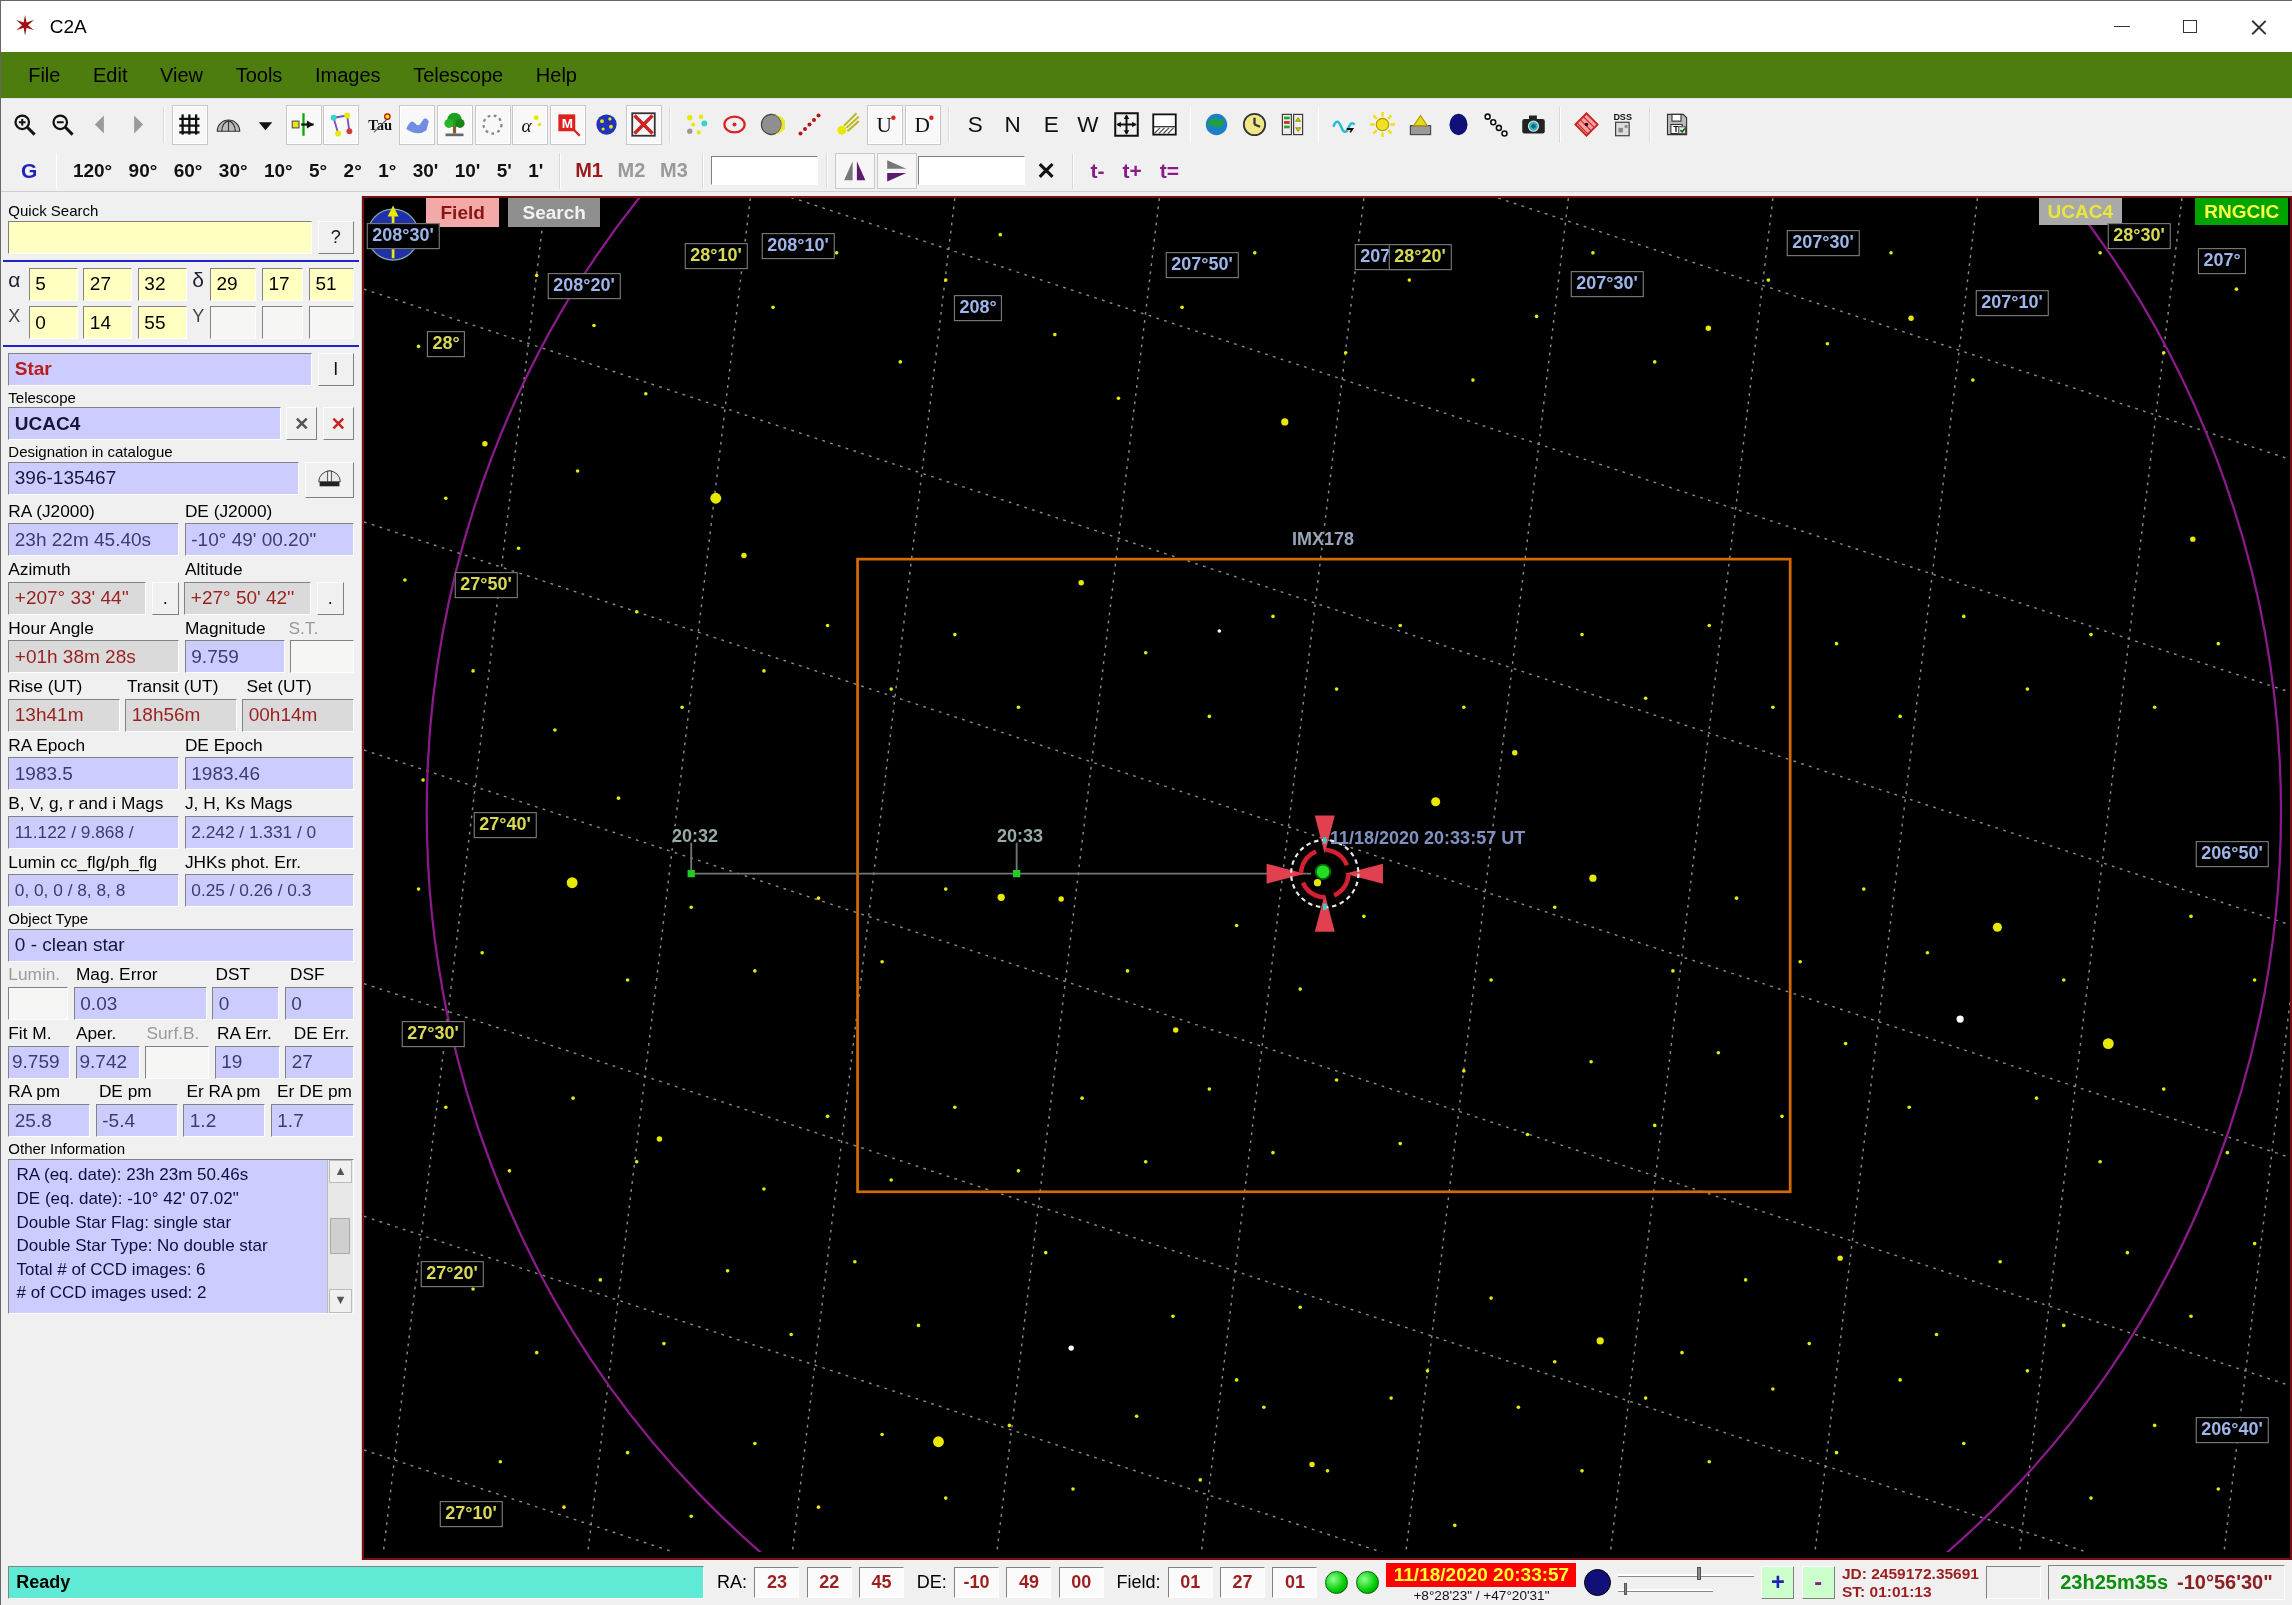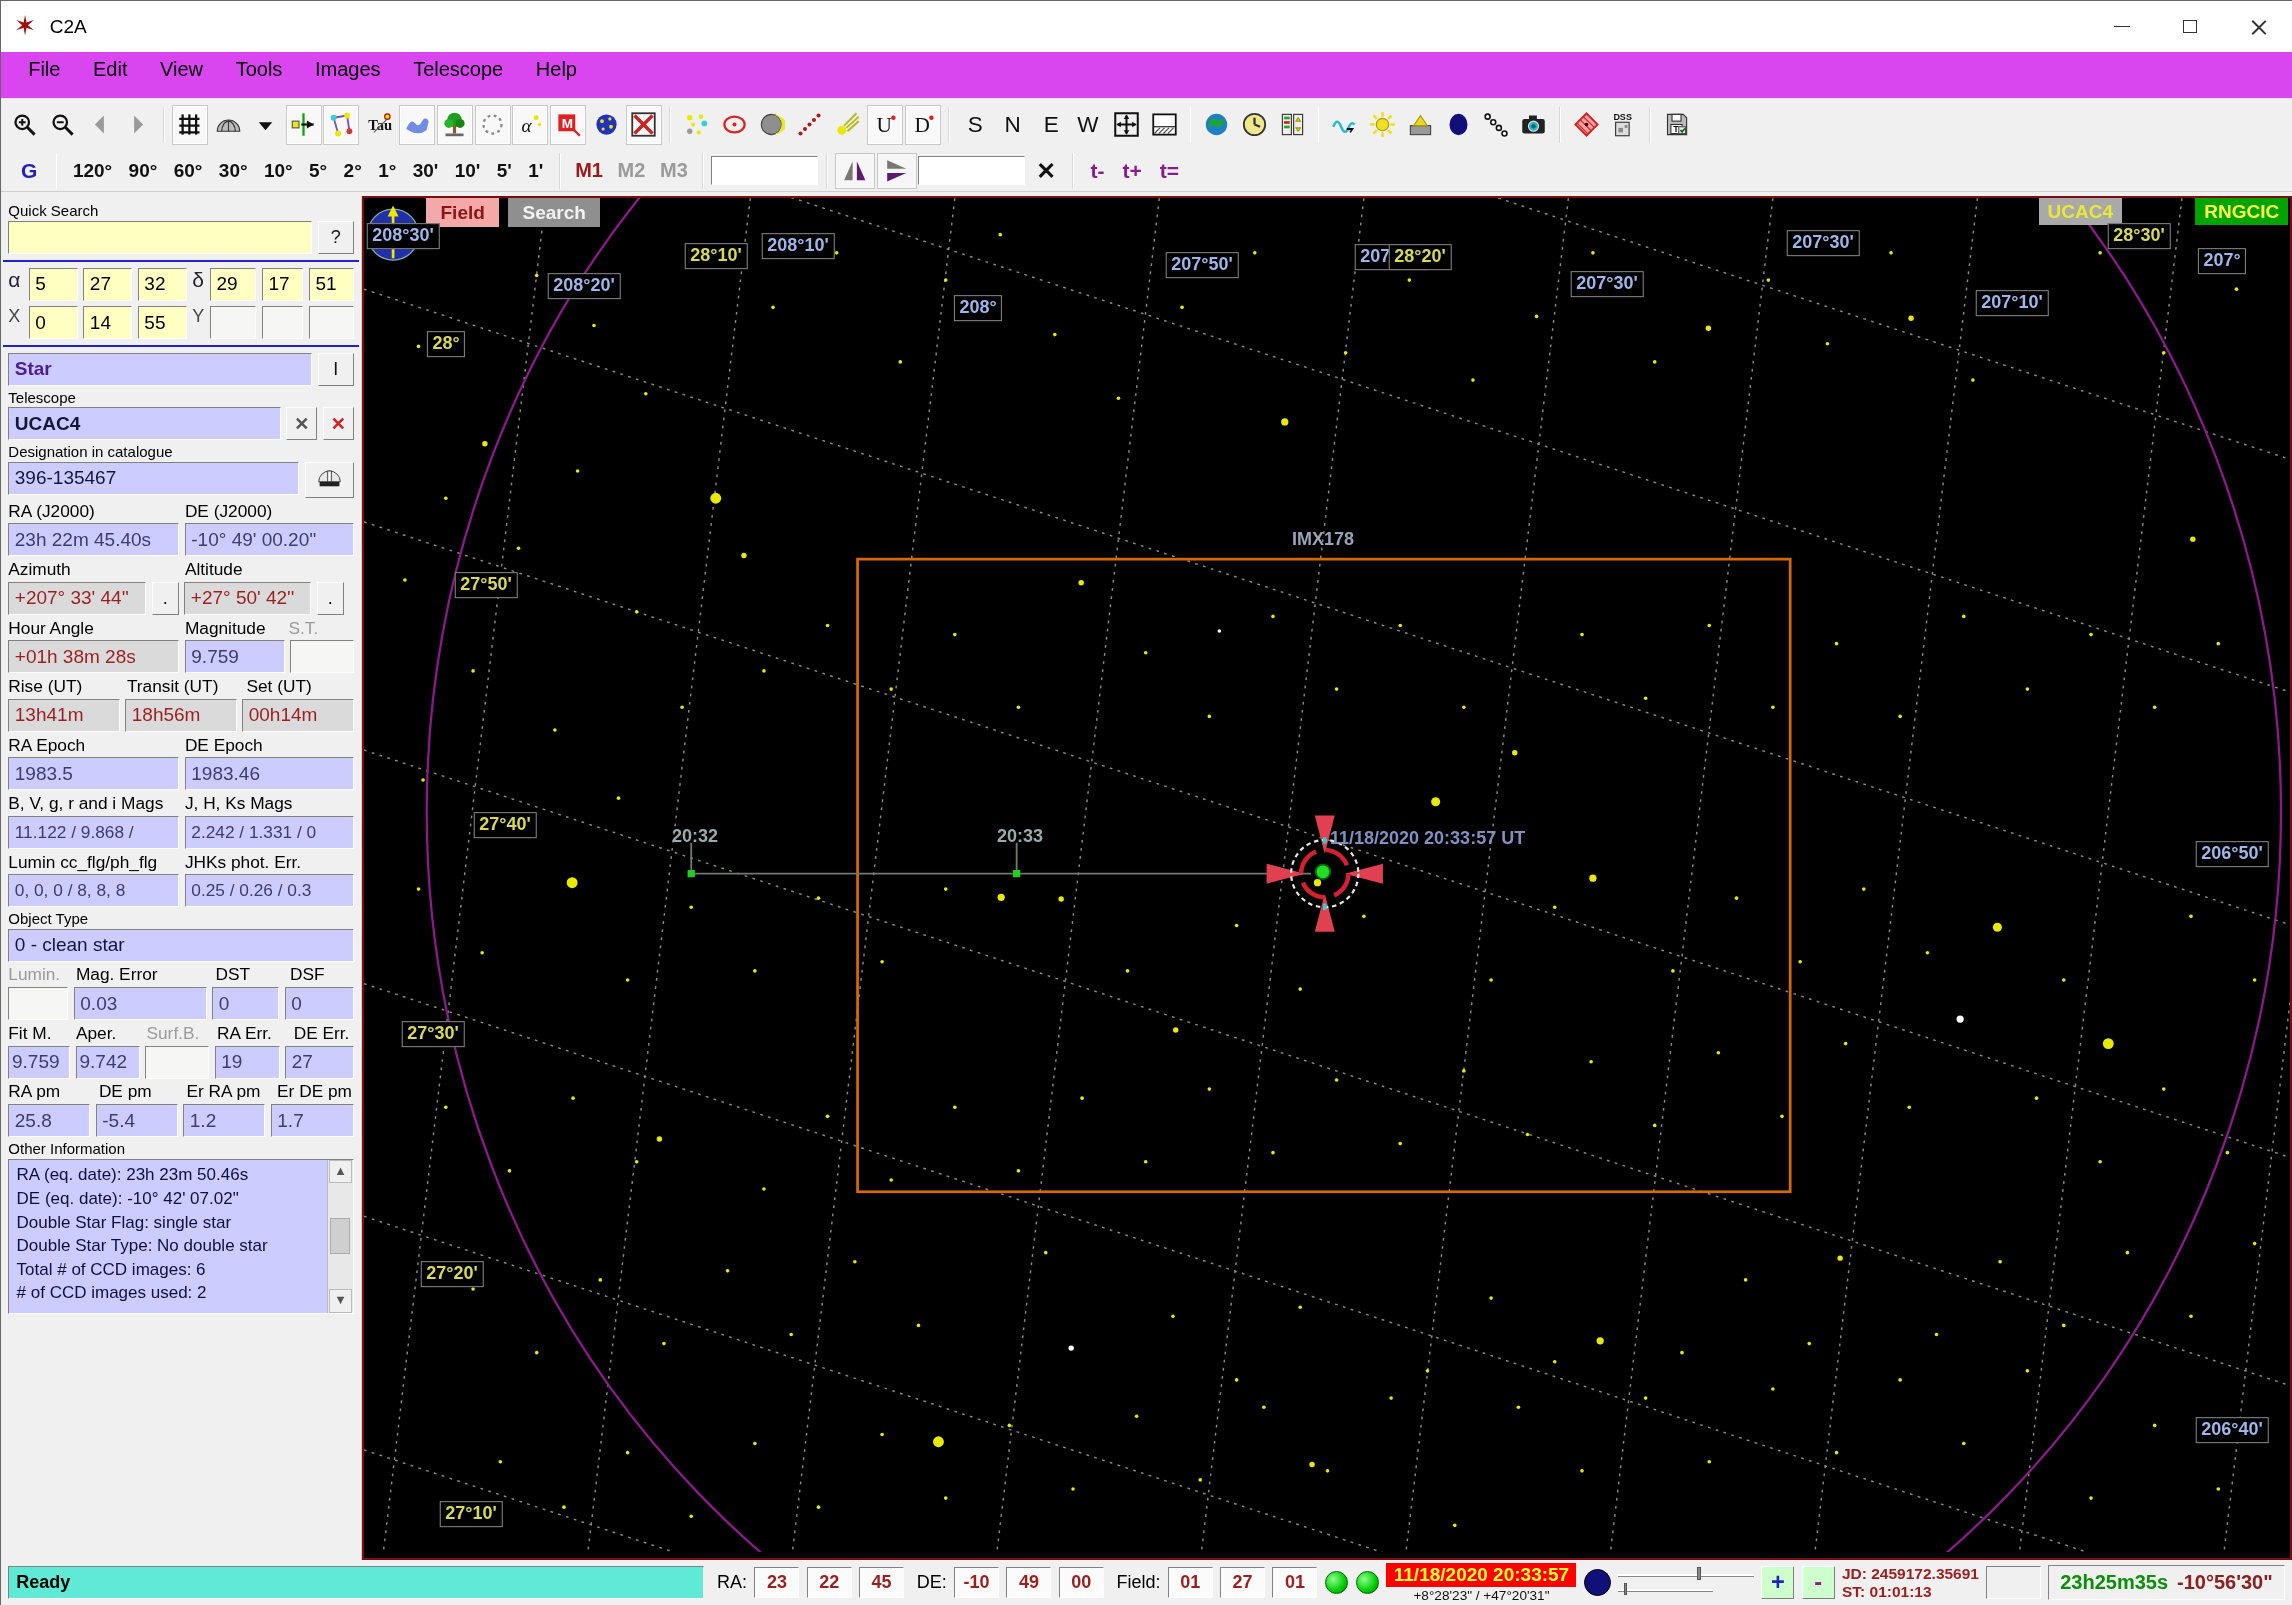--- a/index.html
+++ b/index.html
@@ -11,21 +11,21 @@
   .title-text{font-size:19px;color:#000;}
   .win-controls{margin-left:auto;display:flex;height:100%;}
   .win-btn{width:68px;height:100%;display:flex;align-items:center;justify-content:center;}
   .glyph-min{width:15.5px;height:0;border-bottom:1.8px solid #333;}
   .glyph-max{width:13.6px;height:13.6px;border:1.8px solid #333;}
   .glyph-close{position:relative;width:15.5px;height:15.5px;}
   .glyph-close:before,.glyph-close:after{content:"";position:absolute;left:7.3px;top:-0.9px;width:1.8px;height:19px;background:#333;}
   .glyph-close:before{transform:rotate(45deg);}
   .glyph-close:after{transform:rotate(-45deg);}
   
-  .menubar{height:47px;background:#d946ef;display:flex;padding-left:12.7px;gap:3.6px;border-bottom:0.9px solid #e3e3e3;}
+  .menubar{height:47px;background:#4d7c0f;display:flex;align-items:center;padding-left:12.7px;gap:3.6px;border-bottom:0.9px solid #e3e3e3;}
   .menu-item{font-size:20px;padding:5.5px 14.5px;color:#000;}
   
   .toolbar1{height:51px;display:flex;align-items:center;padding:1.8px 5.5px;gap:1.8px;background:#f0f0f0;}
   .tb-sep{width:1.8px;height:36px;background:#d8d8d8;border-right:0.9px solid #fff;margin:0 5.5px;}
   .tbtn{width:36px;height:40px;display:flex;align-items:center;justify-content:center;background:#f0f0f0;border:0.9px solid #f0f0f0;}
   .tbtn.checked{background:#f8f8f8;border:0.9px solid #c8c8c8;box-shadow:inset 0 0 0 0.9px #fff;}
   .tbtn svg{display:block;}
   .toolbar2{height:42px;display:flex;align-items:center;padding:0 9px;gap:1.8px;background:#f0f0f0;border-bottom:1.8px solid #cfcfcf;}
   .zbtn{font-size:19px;font-weight:bold;color:#111;padding:3.6px 8.2px;}
   .gbtn{font-size:21px;font-weight:bold;color:#2222bb;padding:1.8px 11px;}
@@ -516,21 +516,21 @@
         <div class="box v-yel" style="width:56px">0</div>
         <div class="box v-yel" style="width:56px">14</div>
         <div class="box v-yel" style="width:56px">55</div>
         <span style="font-size:18px;color:#444;width:14.5px">Y</span>
         <div class="box v-wht" style="width:53px"></div>
         <div class="box v-wht" style="width:47px"></div>
         <div class="box v-wht" style="width:51px"></div>
       </div>
       <div class="bluehr"></div>
       <div class="sb-row">
-        <div class="box v-lav bold" style="flex:1;color:#4c1d95">Star</div>
+        <div class="box v-lav bold" style="flex:1;color:#b91c1c">Star</div>
         <div class="btn3d" style="width:36px;height:33px">I</div>
       </div>
       <div class="sb-label">Telescope</div>
       <div class="sb-row">
         <div class="box v-lav bold" style="flex:1;color:#16163a">UCAC4</div>
         <div class="btn3d" style="width:31px;height:33px;color:#555;font-weight:bold">✕</div>
         <div class="btn3d" style="width:31px;height:33px;color:#cc2222;font-weight:bold">✕</div>
       </div>
       <div class="sb-label">Designation in catalogue</div>
       <div class="sb-row">

